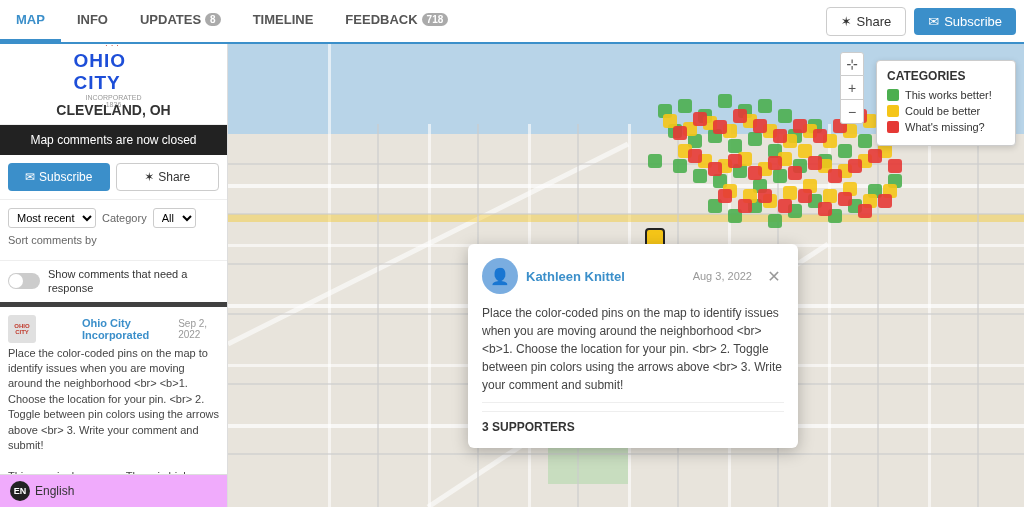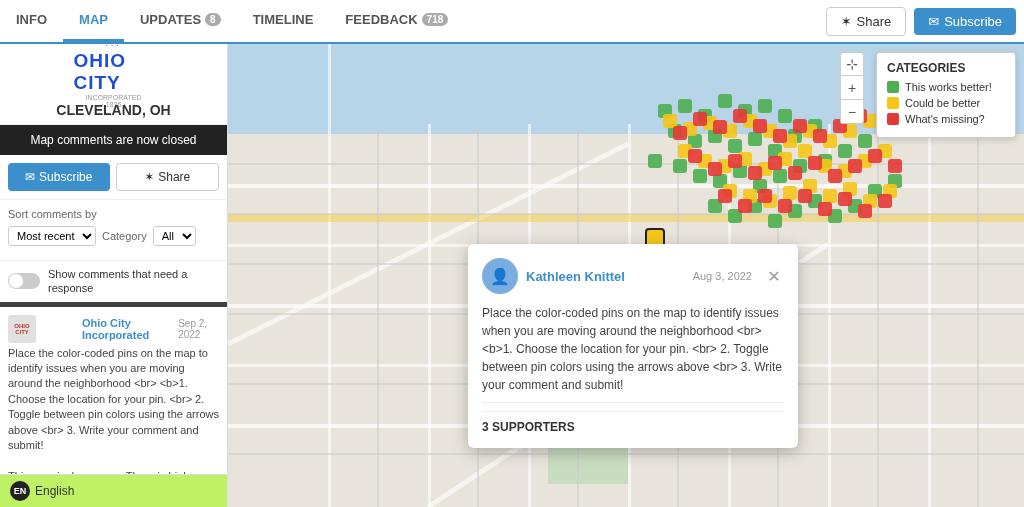--- a/index.html
+++ b/index.html
@@ -100,21 +100,21 @@
       display: flex; align-items: center; justify-content: center; flex-shrink: 0;
     }
     .comment-logo-sm .logo-inner { font-size: 6px; font-weight: 700; color: #c0392b; text-align: center; }
     .comment-author { font-size: 11px; color: #3b8fca; font-weight: 600; margin-left: 40px; }
     .comment-date { font-size: 10px; color: #999; margin-left: auto; }
     .comment-text { font-size: 11px; color: #444; line-height: 1.4; }
 
     
     .language-bar {
       border-top: 1px solid #ddd; padding: 6px 10px;
-      display: flex; align-items: center; gap: 5px; background: #bef264;
+      display: flex; align-items: center; gap: 5px; background: #f0abfc;
     }
     .lang-circle {
       width: 20px; height: 20px; background: #222; border-radius: 50%;
       display: flex; align-items: center; justify-content: center;
       color: #fff; font-size: 9px; font-weight: 700;
     }
     .lang-text { font-size: 12px; color: #333; }
 
     
     .map-area { flex: 1; position: relative; overflow: hidden; background: #e5e0d8; }
@@ -161,25 +161,25 @@
     .popup-divider { border: none; border-top: 1px solid #eee; margin: 8px 0; }
     .popup-supporters { font-size: 12px; font-weight: 600; color: #333; }
 
     
     .map-pins { position: absolute; top: 0; left: 0; width: 100%; height: 100%; pointer-events: none; }
   </style>
 </head>
 <body>
 
 <div class="top-nav">
+  <div class="nav-tab active">
+    <span>MAP</span>
+  </div>
   <div class="nav-tab">
     <span>INFO</span>
-  </div>
-  <div class="nav-tab active">
-    <span>MAP</span>
   </div>
   <div class="nav-tab">
     <span>UPDATES</span>
     <span class="badge">8</span>
   </div>
   <div class="nav-tab">
     <span>TIMELINE</span>
   </div>
   <div class="nav-tab">
     <span>FEEDBACK</span>
@@ -220,30 +220,30 @@
         <span>Subscribe</span>
       </button>
       <button class="btn-share-sm">
         <span>✶</span>
         <span>Share</span>
       </button>
     </div>
 
     <div class="sidebar-filters">
       <div class="filter-row">
-        <span class="filter-label">Sort comments by</span>
-      </div>
-      <div class="filter-row">
         <select class="filter-select">
           <option>Most recent</option>
         </select>
         <span class="filter-label">Category</span>
         <select class="filter-select">
           <option>All</option>
         </select>
+      </div>
+      <div class="filter-row">
+        <span class="filter-label">Sort comments by</span>
       </div>
     </div>
 
     <div class="toggle-row">
       <div class="toggle-switch">
         <div class="knob"></div>
       </div>
       <span class="toggle-text">Show comments that need a response</span>
     </div>
 
@@ -416,21 +416,21 @@
         <rect x="570" y="145" width="14" height="14" rx="3" fill="#e53935" opacity="0.9"></rect>
         <rect x="590" y="158" width="14" height="14" rx="3" fill="#e53935" opacity="0.9"></rect>
         <rect x="610" y="148" width="14" height="14" rx="3" fill="#e53935" opacity="0.9"></rect>
         <rect x="630" y="160" width="14" height="14" rx="3" fill="#e53935" opacity="0.9"></rect>
         <rect x="650" y="150" width="14" height="14" rx="3" fill="#e53935" opacity="0.9"></rect>
 
         <rect x="418" y="185" width="18" height="18" rx="3" fill="#f5c518" stroke="#222" stroke-width="2" opacity="1"></rect>
       </svg>
     </div>
 
-    <div class="categories-panel" style="top:8px; right:8px;">
+    <div class="categories-panel" style="top:16px; right:8px;">
       <div class="categories-title">CATEGORIES</div>
       <div class="cat-item">
         <div class="cat-dot" style="background:#4caf50"></div>
         <span class="cat-label">This works better!</span>
       </div>
       <div class="cat-item">
         <div class="cat-dot" style="background:#f5c518"></div>
         <span class="cat-label">Could be better</span>
       </div>
       <div class="cat-item">

